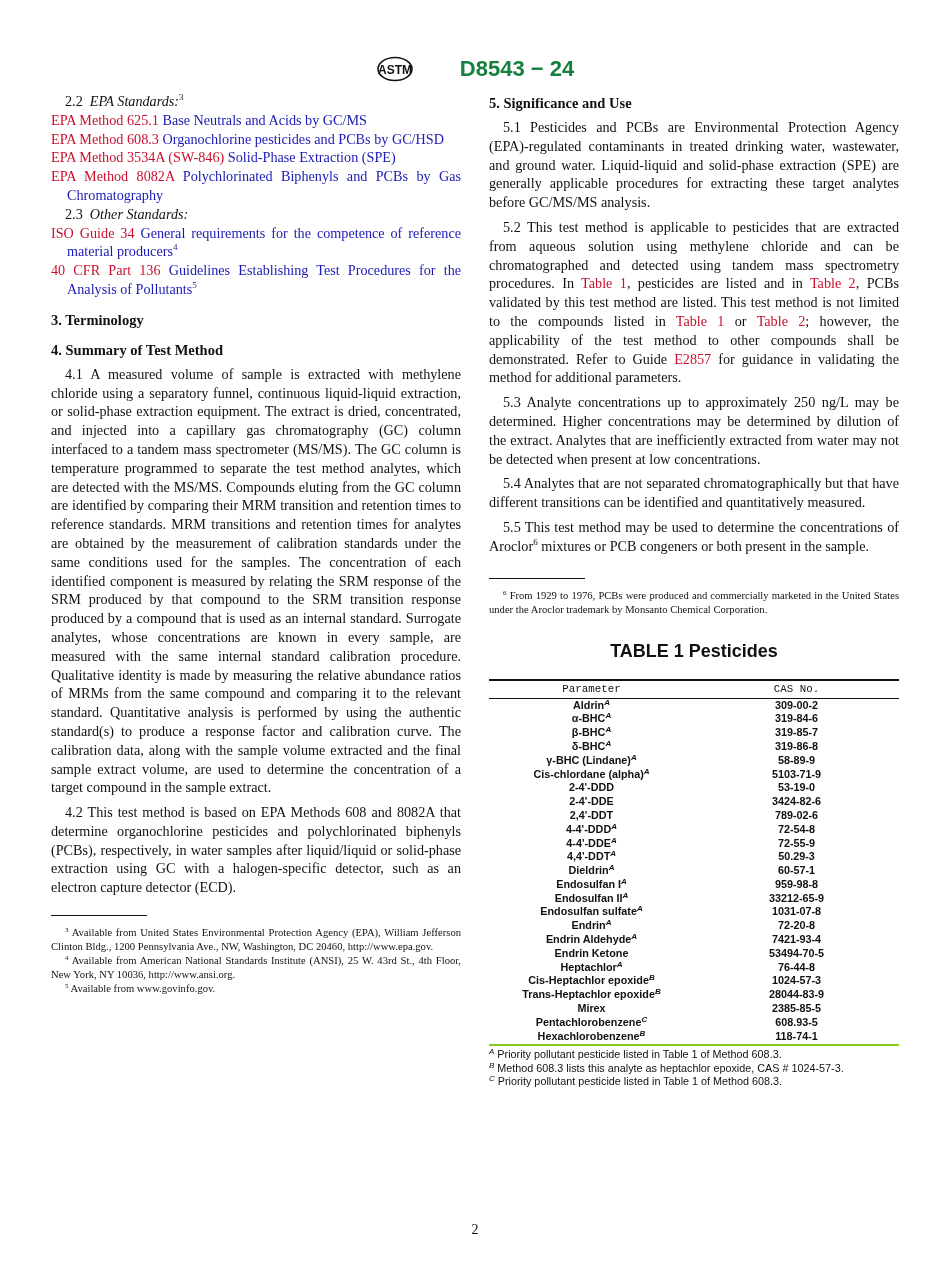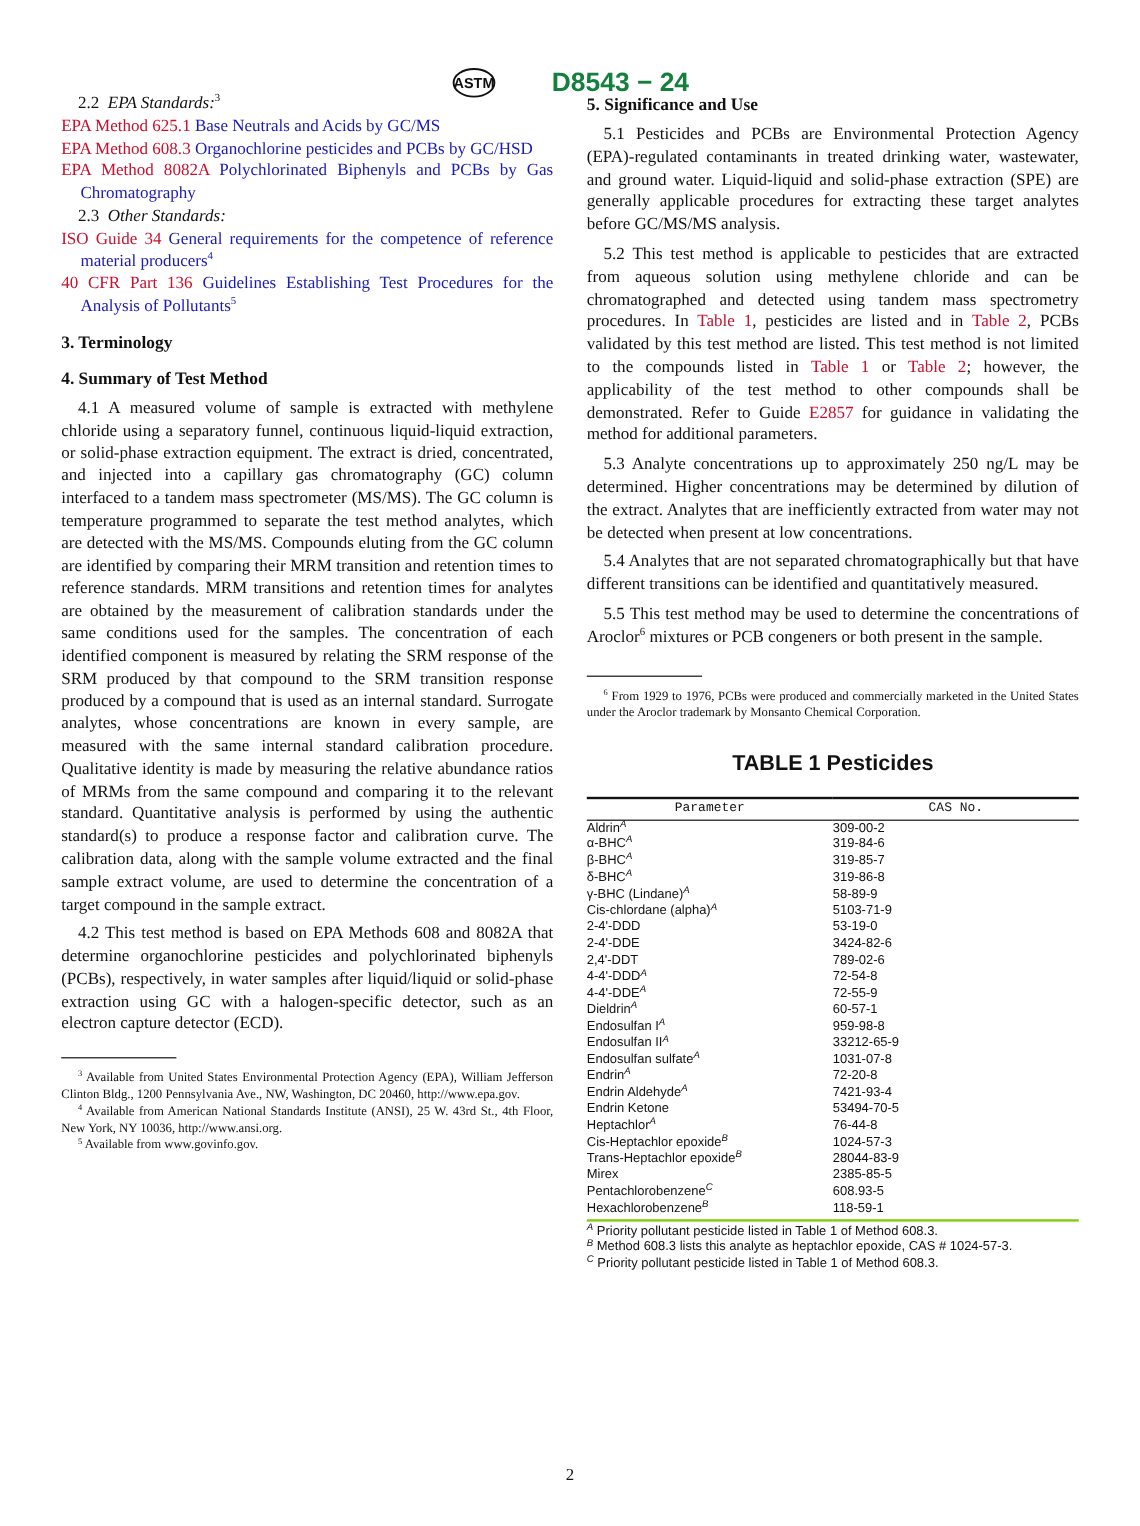--- a/index.html
+++ b/index.html
@@ -14,21 +14,21 @@
   }
   .logo {
     width: 38px; height: 26px; position: relative;
   }
   .logo svg { display: block; }
   .doc-id {
     font-family: "Liberation Sans", "DejaVu Sans", sans-serif;
     font-weight: bold; font-size: 22px; color: #15803d; margin-left: 40px;
   }
   .col {
-    position: absolute; top: 77px; width: 410px;
+    position: absolute; top: 92px; width: 410px;
     font-size: 14.2px; line-height: 18.8px;
   }
   .col-left { left: 51px; }
   .col-right { left: 489px; }
   p { margin: 0; text-align: justify; }
   .para { text-indent: 14px; margin-bottom: 6px; }
   .ref { padding-left: 16px; text-indent: -16px; text-align: justify; }
   .sub { text-indent: 14px; }
   .red { color: #c8102e; }
   .blue { color: #1a1ab4; }
@@ -39,21 +39,21 @@
   }
   .fn-rule { width: 96px; border-top: 1px solid #111; margin: 18px 0 10px 0; }
   .fn { font-size: 10.6px; line-height: 14px; text-align: justify; text-indent: 14px; margin: 0; }
   .fn sup { font-size: 7px; vertical-align: 4px; }
   .table-wrap { font-family: "Liberation Sans", "DejaVu Sans", sans-serif; }
   .table-title {
     text-align: center; font-weight: bold; font-size: 18px; margin: 26px 0 20px 0; line-height: 16px;
   }
   table { width: 100%; border-collapse: collapse; font-size: 10.8px; }
   thead th { font-weight: normal; border-top: 2px solid #111; border-bottom: 1px solid #111; padding: 2px 0 3px 0; line-height: 12px; font-family: Liberation Mono, monospace; }
-  tbody td { text-align: left; padding: 0; line-height: 13.8px; }
+  tbody td { text-align: center; padding: 0; line-height: 13.8px; font-weight: bold; }
   tbody tr:last-child td { border-bottom: 2px solid #84cc16; padding-bottom: 1px; }
   td.param { width: 50%; }
   .tsup { font-style: italic; font-size: 8px; vertical-align: 4px; line-height: 0; }
   .tfn { font-size: 10.8px; line-height: 13.5px; margin: 2px 0 0 0; }
   .page-num { position: absolute; top: 1222px; left: 0; width: 950px; text-align: center; font-size: 14px; }
 </style>
 </head>
 <body>
 
 <div class="header">
@@ -66,20 +66,21 @@
   <span class="doc-id">D8543 − 24</span>
 </div>
 
 <div class="col col-left">
   <p class="sub">
     <span>2.2</span>&nbsp;
     <span class="it">EPA Standards:</span><sup>3</sup>
   </p>
   <p class="ref"><a class="red">EPA Method 625.1</a> <span class="blue">Base Neutrals and Acids by GC/MS</span></p>
   <p class="ref"><a class="red">EPA Method 608.3</a> <span class="blue">Organochlorine pesticides and PCBs by GC/HSD</span></p>
+  <p class="ref"><a class="red">EPA Method 3534A (SW-846)</a> <span class="blue">Solid-Phase Extraction (SPE)</span></p>
   <p class="ref"><a class="red">EPA Method 8082A</a> <span class="blue">Polychlorinated Biphenyls and PCBs by Gas Chromatography</span></p>
   <p class="sub">
     <span>2.3</span>&nbsp;
     <span class="it">Other Standards:</span>
   </p>
   <p class="ref"><a class="red">ISO Guide 34</a> <span class="blue">General requirements for the competence of reference material producers</span><sup class="blue">4</sup></p>
   <p class="ref"><a class="red">40 CFR Part 136</a> <span class="blue">Guidelines Establishing Test Procedures for the Analysis of Pollutants</span><sup class="blue">5</sup></p>
 
   <h2>3. Terminology</h2>
 
@@ -152,20 +153,24 @@
           </tr>
           <tr>
             <td class="param"><span>4-4'-DDD</span><span class="tsup">A</span></td>
             <td>72-54-8</td>
           </tr>
           <tr>
             <td class="param"><span>4-4'-DDE</span><span class="tsup">A</span></td>
             <td>72-55-9</td>
           </tr>
           <tr>
+            <td class="param"><span>4,4'-DDT</span><span class="tsup">A</span></td>
+            <td>50.29-3</td>
+          </tr>
+          <tr>
             <td class="param"><span>Dieldrin</span><span class="tsup">A</span></td>
             <td>60-57-1</td>
           </tr>
           <tr>
             <td class="param"><span>Endosulfan I</span><span class="tsup">A</span></td>
             <td>959-98-8</td>
           </tr>
           <tr>
             <td class="param"><span>Endosulfan II</span><span class="tsup">A</span></td>
             <td>33212-65-9</td>
@@ -201,21 +206,21 @@
           <tr>
             <td class="param"><span>Mirex</span><span class="tsup"></span></td>
             <td>2385-85-5</td>
           </tr>
           <tr>
             <td class="param"><span>Pentachlorobenzene</span><span class="tsup">C</span></td>
             <td>608.93-5</td>
           </tr>
           <tr>
             <td class="param"><span>Hexachlorobenzene</span><span class="tsup">B</span></td>
-            <td>118-59-1</td>
+            <td>118-74-1</td>
           </tr>
         </tbody>
     </table>
     <p class="tfn"><span class="tsup">A</span> <span>Priority pollutant pesticide listed in Table 1 of Method 608.3.</span></p>
     <p class="tfn" style="margin-top:0"><span class="tsup">B</span> <span>Method 608.3 lists this analyte as heptachlor epoxide, CAS # 1024-57-3.</span></p>
     <p class="tfn" style="margin-top:0"><span class="tsup">C</span> <span>Priority pollutant pesticide listed in Table 1 of Method 608.3.</span></p>
   </div>
 </div>
 
 <div class="page-num">2</div>

